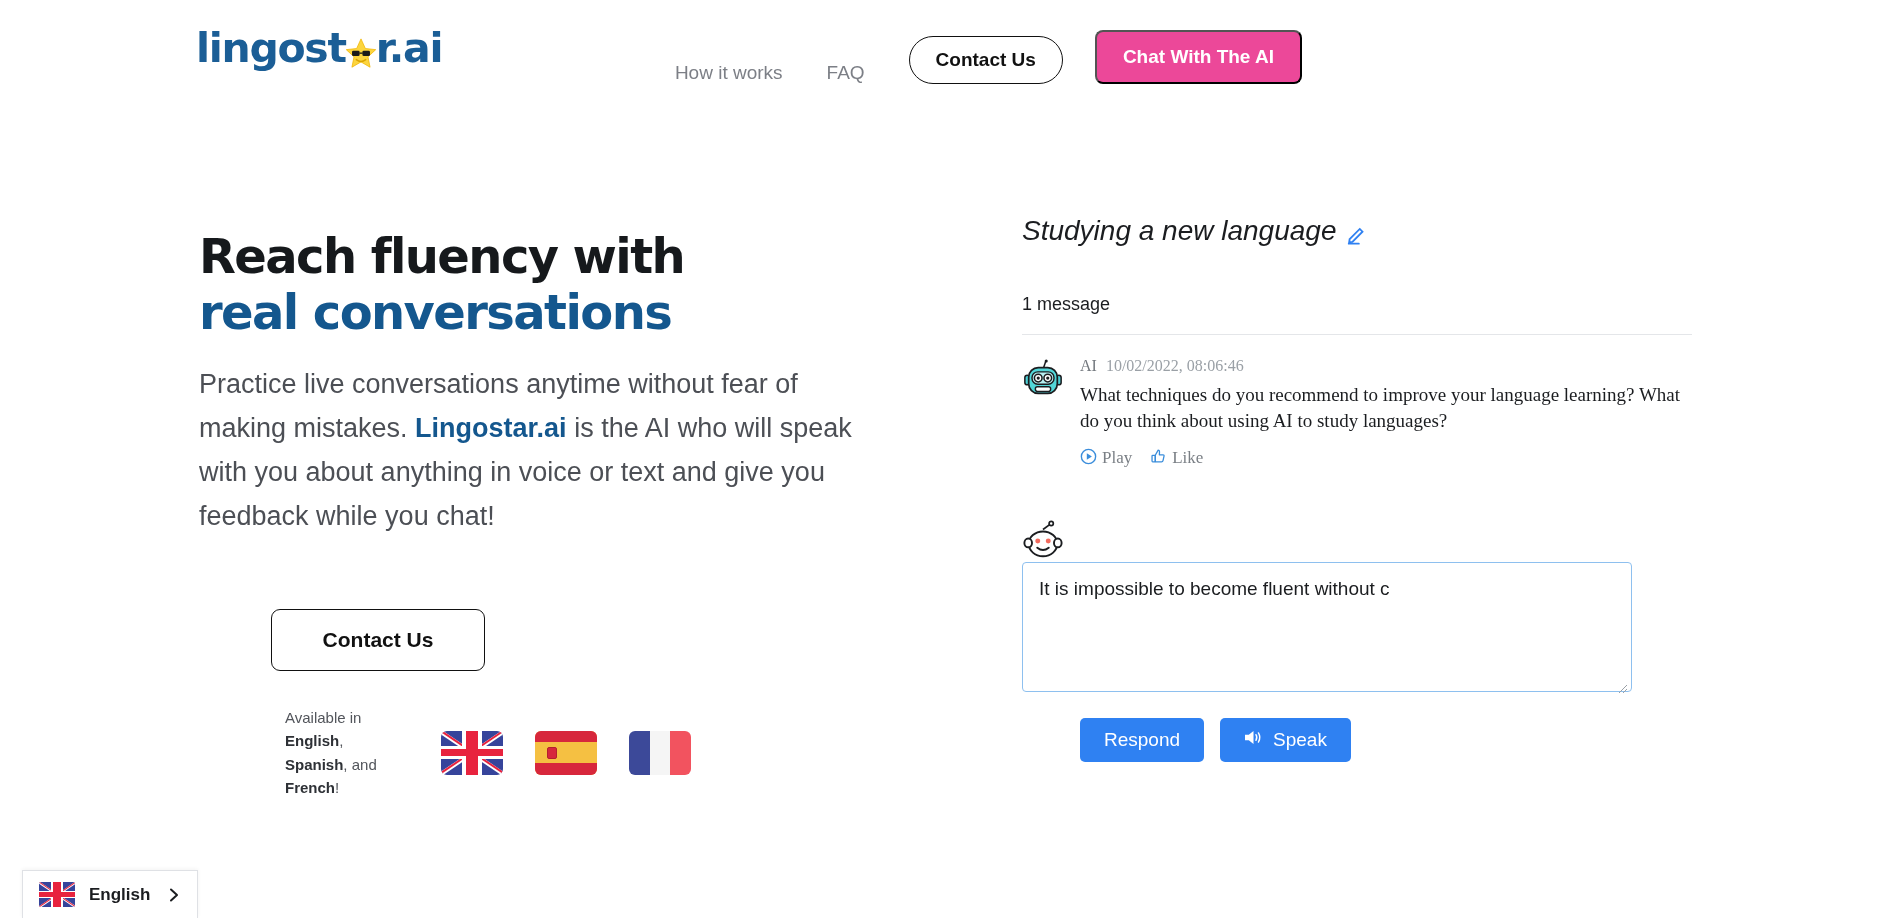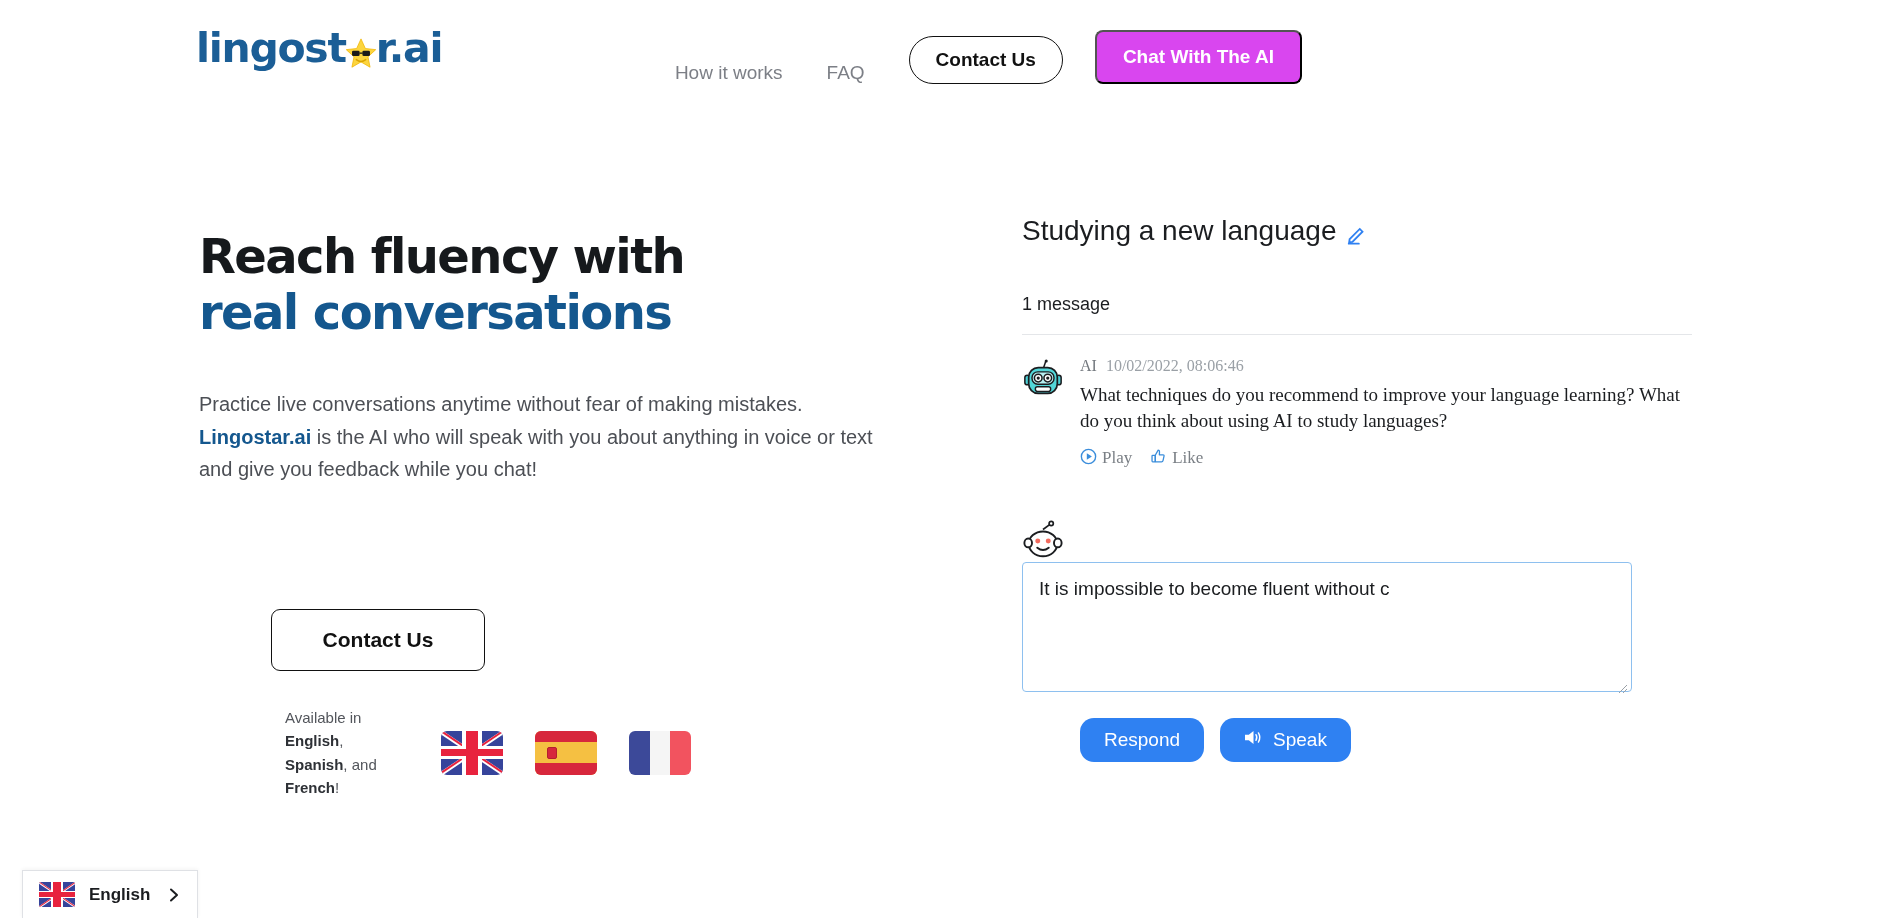--- a/index.html
+++ b/index.html
@@ -34,35 +34,35 @@
   .nav-link {
     font-size: 19px; color: #7c7f86; padding: 0 22px;
     font-family: "Liberation Sans", sans-serif;
   }
   .btn-outline {
     border: 1.6px solid #111; border-radius: 24px;
     padding: 12px 26px; font-size: 19px; font-weight: 700; color: #111;
     background: #fff; margin-left: 22px; white-space: nowrap;
   }
   .btn-primary-nav {
-    background: #d946ef; border-radius: 8px;
+    background: #ec4899; border-radius: 8px;
     padding: 14px 26px; font-size: 19px; font-weight: 700; color: #fff;
     margin-left: 32px; white-space: nowrap;
   }
 
   
   .hero { position: absolute; left: 199px; top: 228px; width: 720px; }
   .hero h1 {
     font-family: "DejaVu Sans", sans-serif;
     font-size: 48px; line-height: 1.17; font-weight: 700;
     letter-spacing: -1.6px; color: #16191c;
   }
   .hero h1 .accent { color: #14578e; display: block; }
   .hero p {
-    margin-top: 48px; font-size: 20px; line-height: 1.62; color: #4c4f55;
+    margin-top: 23px; font-size: 27px; line-height: 1.62; color: #4c4f55;
     width: 690px;
   }
   .hero p .link { color: #14578e; font-weight: 700; }
 
   .cta-row {
     position: absolute; left: 271px; top: 609px;
     display: flex; align-items: center; gap: 31px;
   }
   .btn-try {
     background: #0a5288; color: #fff; border-radius: 9px;
@@ -116,21 +116,21 @@
   
   .flag-fr { display: flex; }
   .flag-fr span { flex: 1; height: 100%; display:block; }
   .flag-fr .b { background: #3c4999; }
   .flag-fr .w { background: #f5f5f5; }
   .flag-fr .r { background: #f2535f; }
 
   
   .chat { position: absolute; left: 1022px; top: 215px; width: 700px; }
   .chat-title {
-    font-size: 28px; color: #1b1d20; display: flex; align-items: center; gap: 10px;
+    font-size: 28px; color: #1b1d20; display: flex; align-items: center; gap: 10px; font-style: italic;
   }
   .pencil-icon { display: inline-block; width: 22px; height: 22px; }
   .msg-count { margin-top: 47px; font-size: 18px; color: #1b1d20; }
   .divider { margin-top: 19px; border-top: 1px solid #e4e6e9; width: 670px; }
 
   .message { display: flex; margin-top: 22px; font-family: Liberation Serif, serif; }
   .avatar-bot { width: 42px; height: 42px; flex: none; margin-right: 16px; margin-top: 2px;}
   .msg-body { flex: 1; }
   .msg-meta { font-size: 16px; color: #9aa0a6; display: flex; gap: 9px; align-items: baseline; }
   .msg-meta .who { color: #73787e; }
@@ -148,21 +148,21 @@
     padding: 14px 16px; font-size: 19px; color: #1b1d20;
     font-family: "Liberation Sans", sans-serif; resize: none; outline: none;
     line-height: 1.3; background:#fff;
   }
   .resize-grip {
     position: absolute; right: 4px; bottom: 5px; width: 11px; height: 11px;
     pointer-events: none;
   }
   .compose-btns { margin-top: 22px; margin-left: 58px; display: flex; gap: 16px; }
   .btn-blue {
-    background: #2f81f2; color: #fff; border: none; border-radius: 14px;
+    background: #2f81f2; color: #fff; border: none; border-radius: 5px;
     height: 44px; padding: 0 24px; font-size: 19px;
     font-family: "Liberation Sans", sans-serif;
     display: flex; align-items: center; justify-content: center; gap: 10px;
     cursor: pointer;
   }
 
   
   .lang-widget {
     position: absolute; left: 22px; bottom: 0px;
     width: 176px; height: 48px; background: #fff;

